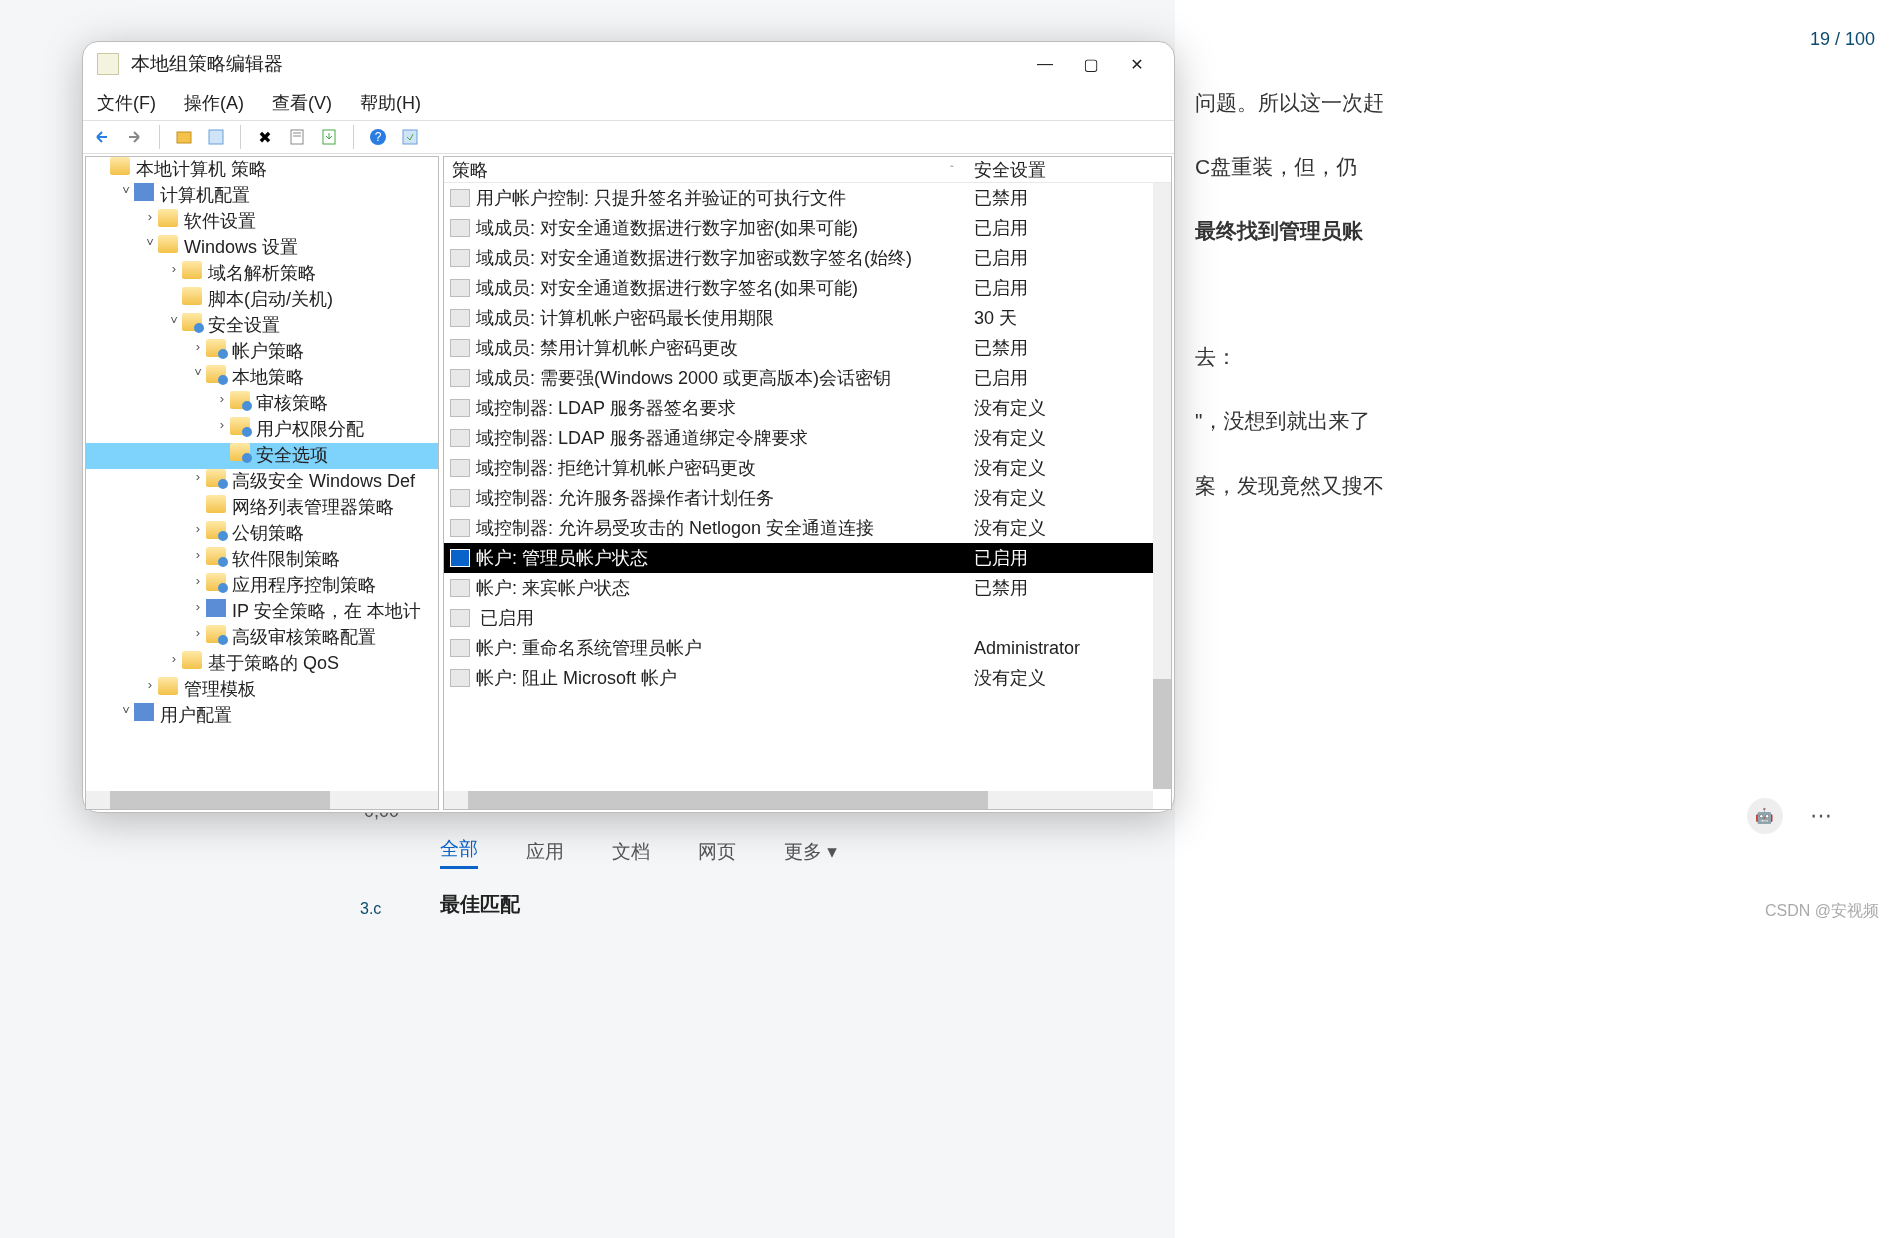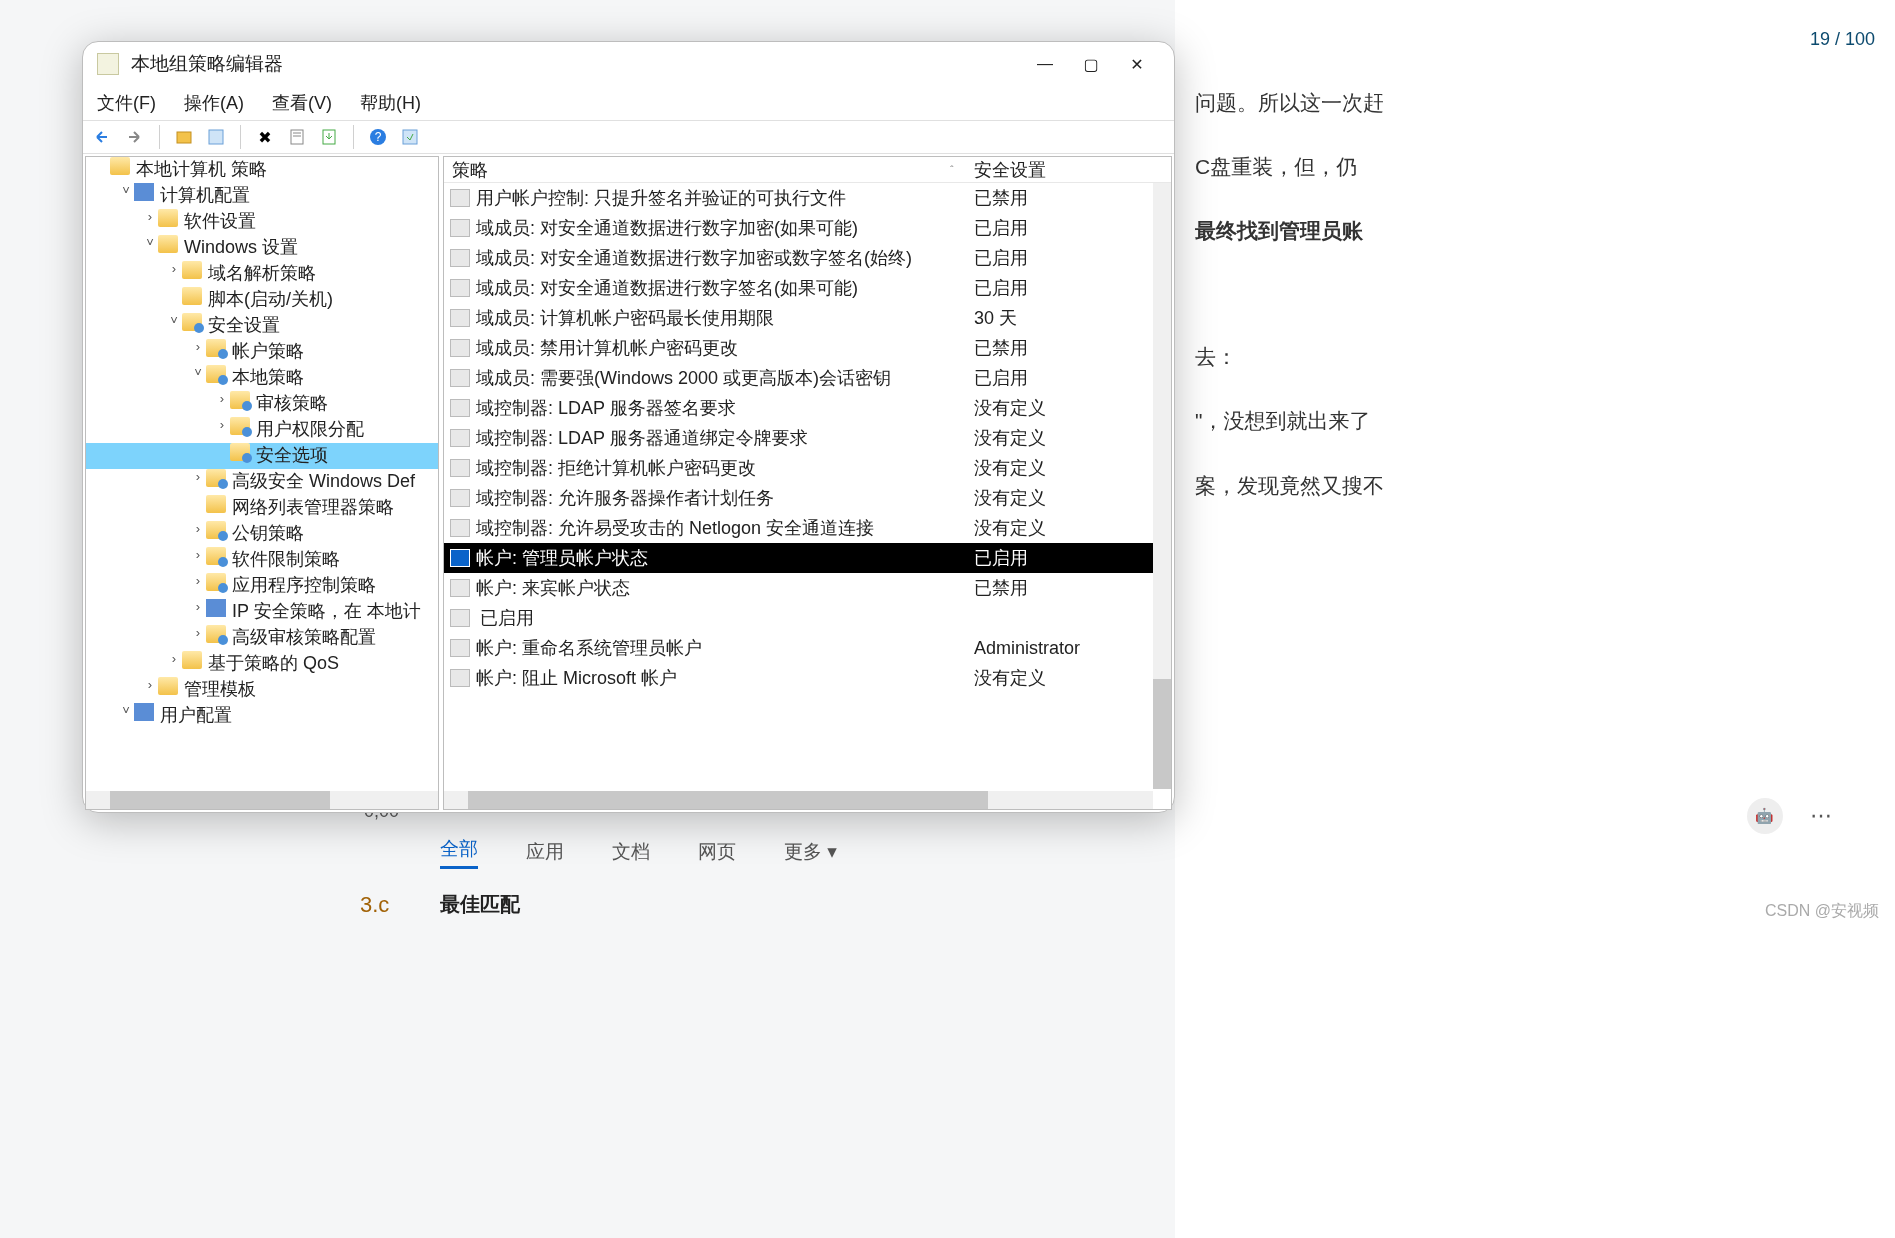--- a/index.html
+++ b/index.html
@@ -46,21 +46,21 @@
 .lrow .rc2{flex:1;padding-left:4px}
 .vscroll{position:absolute;right:0;top:26px;bottom:20px;width:18px;background:#f0f0f0}
 .vscroll .vthumb{width:100%;height:110px;background:#c8c8c8;position:absolute;bottom:0}
 .hscroll{position:absolute;bottom:0;left:0;right:18px;height:18px;background:#f0f0f0}
 .hscroll .hthumb{height:100%;width:520px;background:#c8c8c8;margin-left:24px}
 .taskbar{position:absolute;left:310px;bottom:358px;right:530px;height:56px;display:flex;align-items:center;gap:48px;font-size:19px;color:#555;padding-left:130px}
 .taskbar .active{color:#0a63c9;border-bottom:3px solid #0a63c9;padding-bottom:4px}
 .best-match{position:absolute;left:440px;bottom:320px;font-size:20px;font-weight:bold;color:#222}
 .watermark{position:absolute;right:16px;bottom:316px;font-size:16px;color:#aaa}
 .small-left{position:absolute;left:364px;bottom:416px;font-size:18px;color:#555}
-.small-left2{position:absolute;left:360px;bottom:320px;font-size:22px;color:#a16207}
+.small-left2{position:absolute;left:360px;bottom:320px;font-size:16px;color:#0c4a6e}
 .circle-btn{position:absolute;right:112px;bottom:404px;width:36px;height:36px;border-radius:50%;background:#eee;display:flex;align-items:center;justify-content:center;font-size:15px}
 .dots-btn{position:absolute;right:56px;bottom:404px;width:36px;height:36px;display:flex;align-items:center;justify-content:center;font-size:22px;color:#555}
 </style>
 </head>
 <body>
 
 <div class="bg-article">
   <div class="pager">19 / 100</div>
   <p>问题。所以这一次赶</p>
   <p>C盘重装，但，仍</p>

